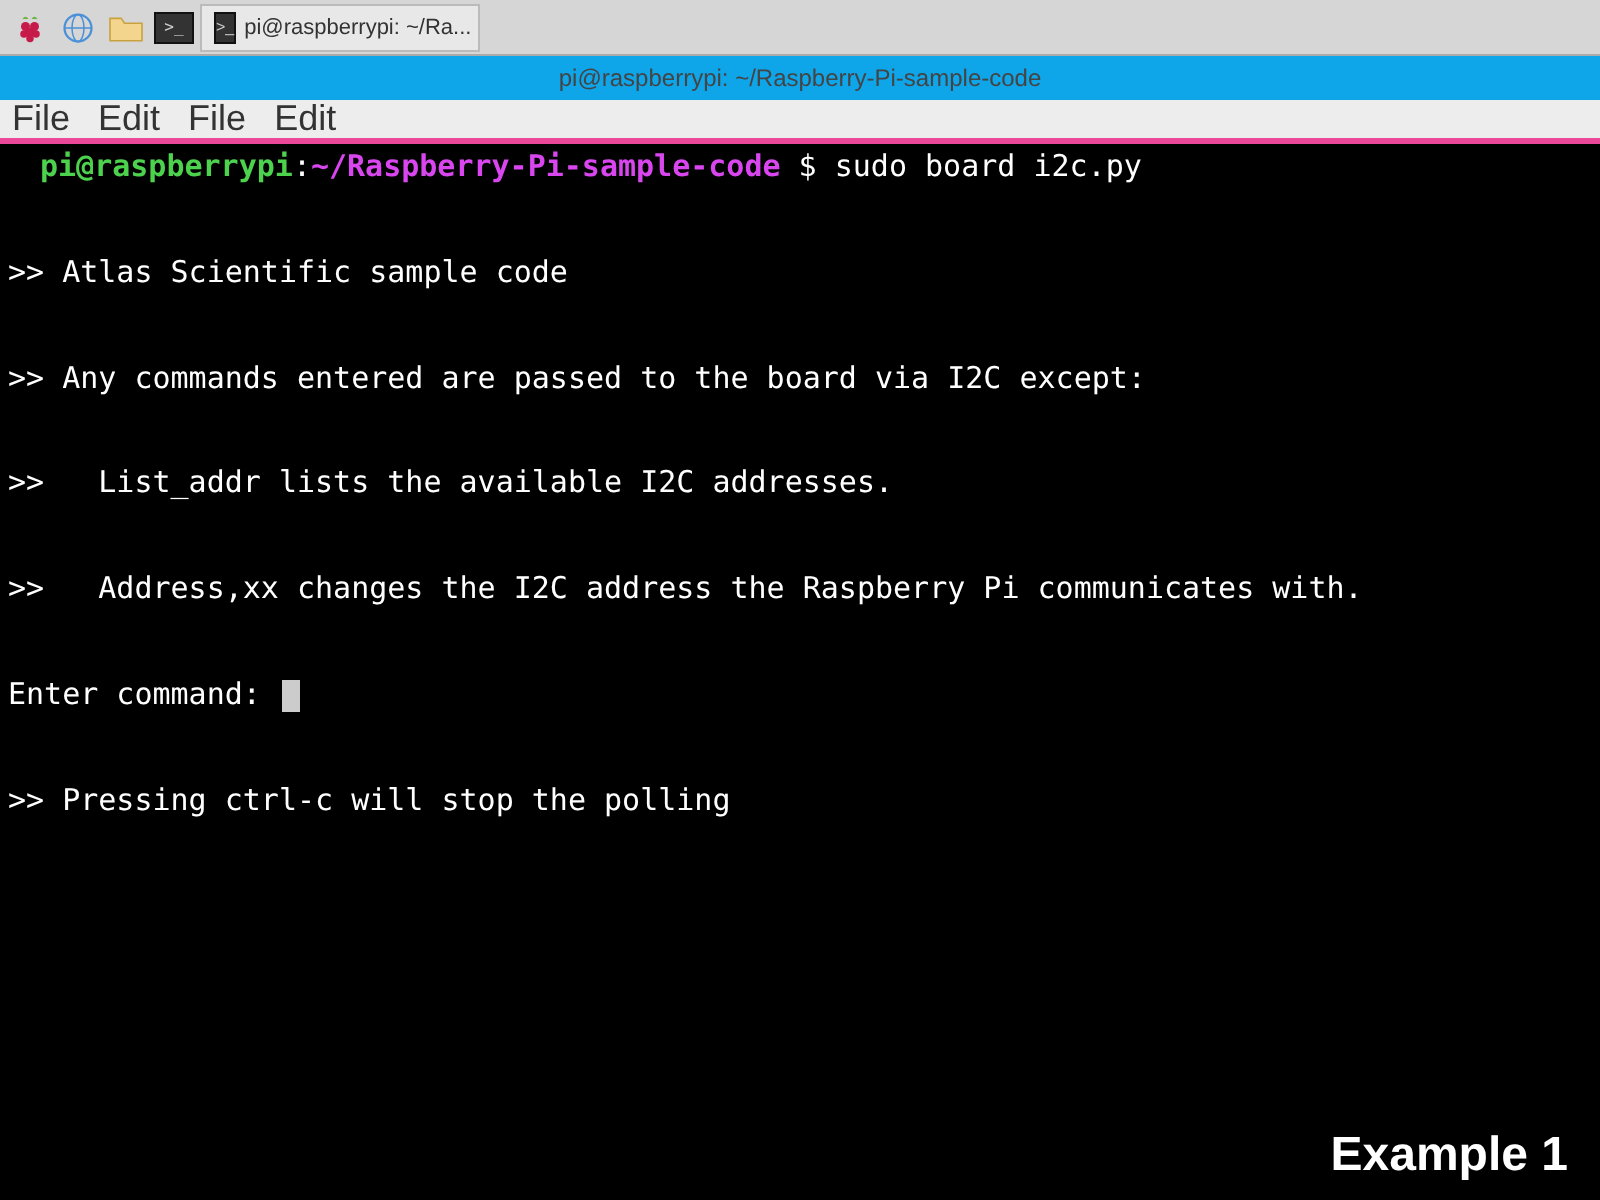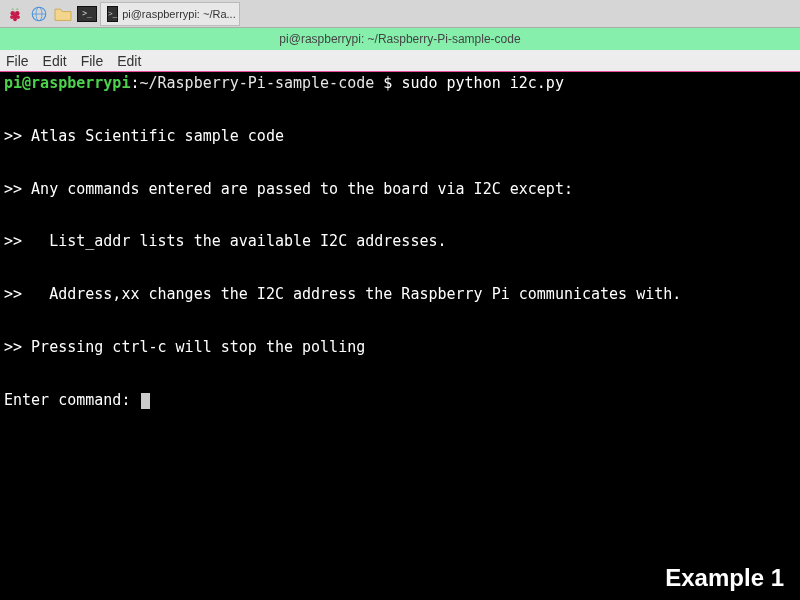--- a/index.html
+++ b/index.html
@@ -49,52 +49,52 @@
       font-family: sans-serif;
       font-size: 11px;
       color: #333;
       cursor: pointer;
       max-width: 140px;
       overflow: hidden;
       white-space: nowrap;
     }
     .titlebar {
       height: 22px;
-      background: #86efac;
+      background: #0ea5e9;
       display: flex;
       align-items: center;
       justify-content: center;
       font-family: sans-serif;
       font-size: 12px;
       color: #444;
     }
     .menubar {
       height: 22px;
       background: #ededed;
-      border-bottom: 1px solid #ec4899;
+      border-bottom: 3px solid #ec4899;
       display: flex;
       align-items: center;
       padding: 0 6px;
       gap: 14px;
       font-family: sans-serif;
-      font-size: 14px;
+      font-size: 18px;
       color: #333;
     }
     .menu-item { cursor: pointer; }
     .terminal {
       background: #000;
       padding: 2px 4px;
       height: calc(600px - 28px - 22px - 22px);
       font-size: 15px;
       line-height: 1.25;
     }
     .prompt-line { white-space: pre; }
-    .user-host { color: #4cd24c; font-weight: bold; }
+    .user-host { color: #4cd24c; font-weight: bold; margin-left: 16px; }
     .colon { color: #fff; }
-    .path { color: #e5e5e5; font-weight: normal; }
+    .path { color: #d946ef; font-weight: bold; }
     .dollar { color: #fff; }
     .command { color: #fff; }
     .out { color: #fff; white-space: pre; margin-top: 34px; }
     .cursor-block {
       display: inline-block;
       width: 9px;
       height: 16px;
       background: #ccc;
       vertical-align: text-bottom;
       margin-left: 2px;
@@ -151,22 +151,22 @@
 </div>
 
 <div class="menubar">
   <span class="menu-item">File</span>
   <span class="menu-item">Edit</span>
   <span class="menu-item">File</span>
   <span class="menu-item">Edit</span>
 </div>
 
 <div class="terminal">
-  <div class="prompt-line"><span class="user-host">pi@raspberrypi</span><span class="colon">:</span><span class="path">~/Raspberry-Pi-sample-code</span><span class="dollar"> $ </span><span class="command">sudo python i2c.py</span></div>
+  <div class="prompt-line"><span class="user-host">pi@raspberrypi</span><span class="colon">:</span><span class="path">~/Raspberry-Pi-sample-code</span><span class="dollar"> $ </span><span class="command">sudo board i2c.py</span></div>
   <div class="out">&gt;&gt; Atlas Scientific sample code</div>
   <div class="out">&gt;&gt; Any commands entered are passed to the board via I2C except:</div>
   <div class="out">&gt;&gt;   List_addr lists the available I2C addresses.</div>
   <div class="out">&gt;&gt;   Address,xx changes the I2C address the Raspberry Pi communicates with.</div>
+  <div class="out"><span>Enter command: </span><span class="cursor-block"></span></div>
   <div class="out">&gt;&gt; Pressing ctrl-c will stop the polling</div>
-  <div class="out"><span>Enter command: </span><span class="cursor-block"></span></div>
 </div>
 
 <div class="example-label">Example 1</div>
 
 </body></html>

